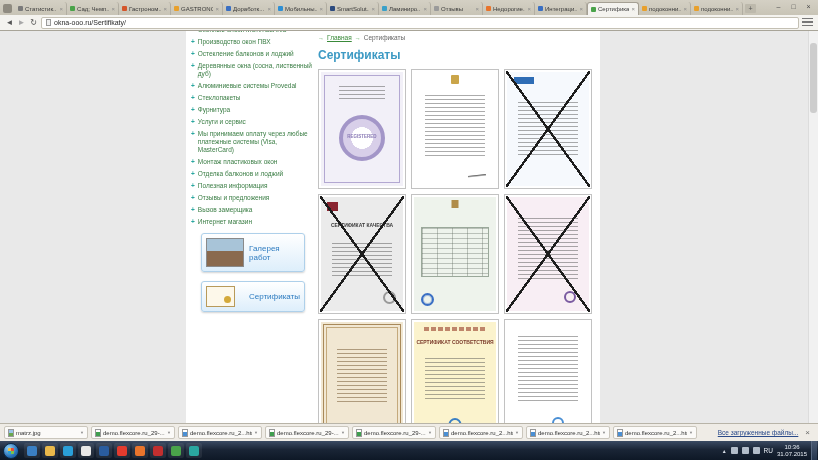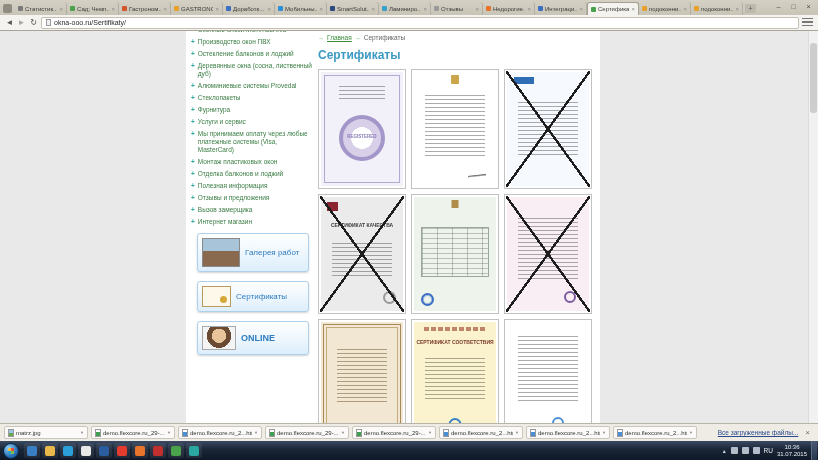--- a/index.html
+++ b/index.html
@@ -40,23 +40,23 @@
 
   .webpage { position:absolute; left:186px; top:0; width:414px; height:100%; background:#fff; }
 
   
   .sidebar { position:absolute; left:5px; top:-5px; width:124px; }
   .menu { list-style:none; }
   .menu li { display:flex; gap:3px; font-size:6.5px; line-height:8px; color:#3a7d44; margin-bottom:4px; }
   .menu .b { color:#2aa7a0; font-weight:bold; font-size:6.5px; flex:none; }
   .menu .t { flex:1; }
 
-  .widget { width:112px; margin:7px auto 9px; border:1px solid #aed0ea; border-radius:3px;
+  .widget { width:104px; margin:7px auto 9px; border:1px solid #aed0ea; border-radius:3px;
     background:linear-gradient(#ffffff,#ddeefb); padding:4px; display:flex; align-items:center; gap:5px;
-    box-shadow:0 1px 2px rgba(0,0,0,.18); }
+    box-shadow:0 1px 2px rgba(0,0,0,.18);justify-content:space-between; }
   .w-photo { width:38px; height:29px; border:1px solid #8a8a8a; flex:none;
     background:linear-gradient(to bottom,#a8c4d8 0 45%,#8a6a4e 45%); }
   .w-text { font-size:8px; line-height:9px; color:#2f7cc0; }
   .w-window { width:23px; height:30px; border:2px solid #b8b8b8; flex:none; background:
     linear-gradient(to right,transparent calc(50% - 1px),#cfcfcf calc(50% - 1px) calc(50% + 1px),transparent calc(50% + 1px)),
     linear-gradient(to bottom,transparent calc(50% - 1px),#cfcfcf calc(50% - 1px) calc(50% + 1px),transparent calc(50% + 1px)),#fdfdfd; }
   .w-calc .small { font-size:6.5px; color:#2f8fc4; }
   .w-calc .big { font-size:11px; font-weight:bold; color:#2f7cc0; line-height:11px; }
   .w-calc .sub { font-size:6px; color:#4a8ab8; }
   .w-cert { width:29px; height:21px; border:1px solid #b89a5a; background:#fdf8ea; position:relative; flex:none; }
@@ -337,24 +337,20 @@
       </div>
 
 
       <div class="widget">
         <span class="w-cert">
             <i></i>
           </span>
         <span class="w-text">Сертификаты</span>
       </div>
 
-      <div class="widget">
-        <span class="w-face"></span>
-        <span class="w-online">ONLINE</span>
-      </div>
     </div>
 
     <div class="main">
       <div class="breadcrumb">
         <span class="bc-arrow">→</span>
         <span class="bc-home">Главная</span>
         <span class="bc-arrow">→</span>
         <span>Сертификаты</span>
       </div>
       <h1 class="page-title">Сертификаты</h1>

